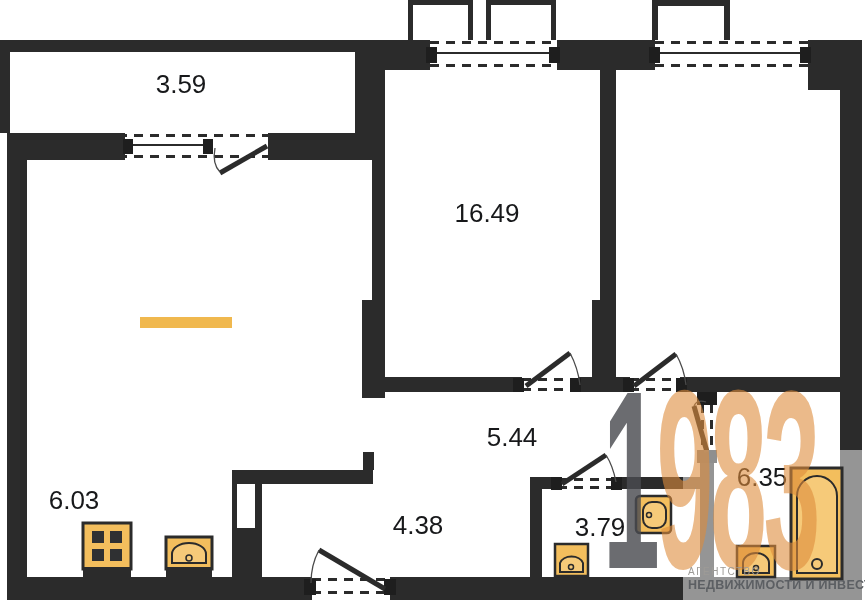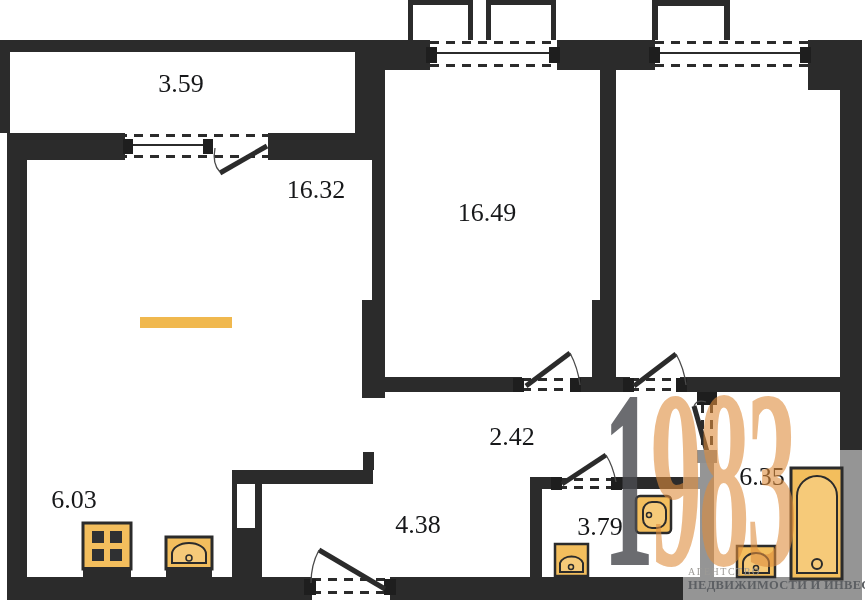--- a/index.html
+++ b/index.html
@@ -1,17 +1,17 @@
 <!DOCTYPE html>
 <html><head>
 <meta charset="utf-8">
 <style>
   html,body{margin:0;padding:0;background:#ffffff;}
   #plan{position:relative;width:865px;height:600px;background:#fff;overflow:hidden;
-        font-family:Liberation Serif, serif;}
+        font-family:Liberation Sans, sans-serif;}
   .wall{position:absolute;background:#2b2b2b;z-index:1;}
   .white{position:absolute;background:#ffffff;z-index:2;}
   .ledge{position:absolute;background:#fff;border:5px solid #2b2b2b;border-bottom:none;z-index:1;}
   .ledge.thick{border-width:6px;}
   .dh{position:absolute;height:3px;z-index:2;
       background-image:repeating-linear-gradient(90deg,#2b2b2b 0 9px,rgba(0,0,0,0) 9px 16px);}
   .dv{position:absolute;width:3px;z-index:2;
       background-image:repeating-linear-gradient(180deg,#2b2b2b 0 9px,rgba(0,0,0,0) 9px 16px);}
   .wline{position:absolute;height:2px;background:#2b2b2b;z-index:2;}
   .sq{position:absolute;background:#1e1e1e;z-index:3;}
@@ -196,23 +196,22 @@
       <circle cx="756" cy="568" r="2.5" fill="none" stroke="#2b2b2b" stroke-width="1.5"></circle>
     </g>
     <g>
       <rect x="791" y="468" width="51" height="111" fill="#f3be5d" stroke="#2b2b2b" stroke-width="3"></rect>
       <path d="M797,573 L797,496 A20,20 0 0 1 837,496 L837,573 Z" fill="#f6ca79" stroke="#2b2b2b" stroke-width="2"></path>
       <circle cx="817" cy="564" r="5" fill="none" stroke="#2b2b2b" stroke-width="2"></circle>
     </g>
   </svg>
 
   <div class="rlabel" style="left:181px;top:84px">3.59</div>
-  <div class="rlabel" style="left:316px;top:190px">16.32</div>
   <div class="rlabel" style="left:487px;top:213px">16.49</div>
-  <div class="rlabel" style="left:512px;top:437px">2.42</div>
+  <div class="rlabel" style="left:512px;top:437px">5.44</div>
   <div class="rlabel" style="left:74px;top:500px">6.03</div>
   <div class="rlabel" style="left:418px;top:525px">4.38</div>
   <div class="rlabel" style="left:600px;top:527px">3.79</div>
   <div class="rlabel" style="left:762px;top:477px">6.35</div>
 
   <div class="accent-bar"></div>
 
   <div class="wm"><span class="d1">1</span><span class="d983">983</span></div>
   <div class="tagline">
     <div class="l1">АГЕНТСТВО</div>

